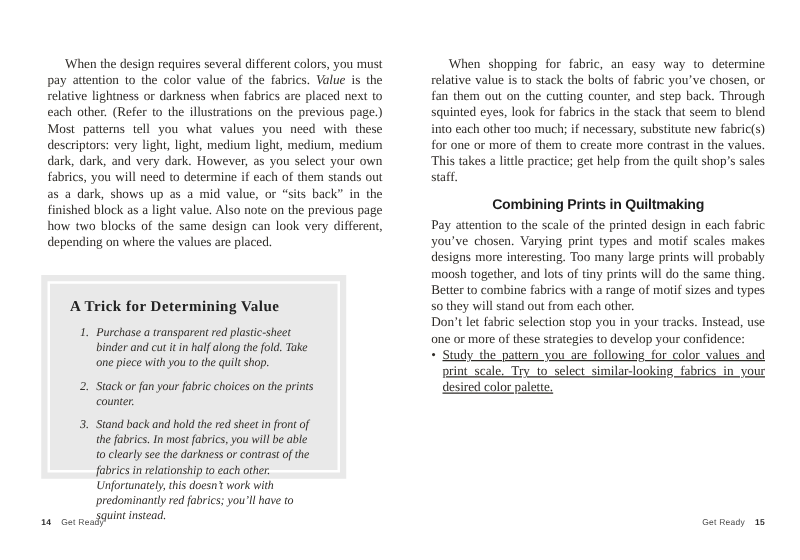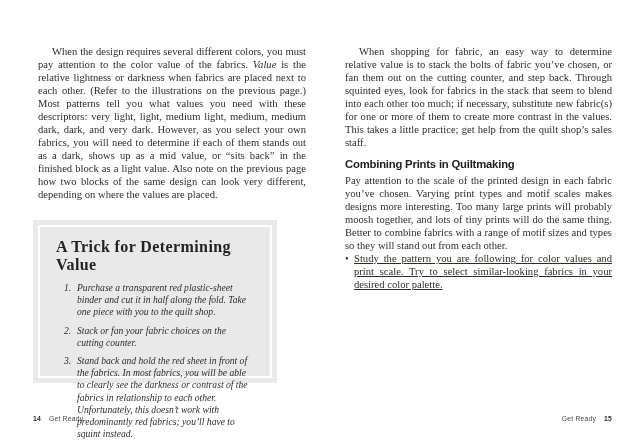--- a/index.html
+++ b/index.html
@@ -45,21 +45,21 @@
   }
   .sidebar-inner {
     box-sizing: border-box;
     height: 100%;
     border: 2px solid #ffffff;
     padding: 11px 16px 8px 16px;
   }
   .sidebar-title {
     font-family: "Liberation Serif", serif;
     font-weight: bold;
-    font-size: 16px;
+    font-size: 12px;
     letter-spacing: 0.4px;
     color: #232323;
     margin: 0 0 8px 0;
   }
   .trick-item {
     display: flex;
     font-style: italic;
     font-size: 9.6px;
     line-height: 12.2px;
     margin: 0 0 6px 8px;
@@ -68,20 +68,21 @@
     flex: 0 0 13px;
   }
   .trick-item .txt { flex: 1; }
 
   
   .sect-heading {
     font-family: "Liberation Sans", sans-serif;
     font-weight: bold;
     font-size: 11.3px;
     letter-spacing: -0.2px;
+    text-align: center;
     color: #1e1e1e;
     margin: 9px 0 3px 0;
     text-indent: 0;
   }
 
   .bullet-row {
     display: flex;
     text-indent: 0;
   }
   .bullet-row .bullet {
@@ -118,39 +119,40 @@
   <div class="sidebar">
     <div class="sidebar-inner">
       <div class="sidebar-title">A Trick for Determining Value</div>
 
       <div class="trick-item">
         <span class="num">1.</span>
         <span class="txt">Purchase a transparent red plastic-sheet binder and cut it in half along the fold. Take one piece with you to the quilt shop.</span>
       </div>
       <div class="trick-item">
         <span class="num">2.</span>
-        <span class="txt">Stack or fan your fabric choices on the cutting counter.</span>
+        <span class="txt">Stack or fan your fabric choices on the prints counter.</span>
       </div>
       <div class="trick-item">
         <span class="num">3.</span>
         <span class="txt">Stand back and hold the red sheet in front of the fabrics. In most fabrics, you will be able to clearly see the darkness or contrast of the fabrics in relationship to each other. Unfortunately, this doesn’t work with predominantly red fabrics; you’ll have to squint instead.</span>
       </div>
     </div>
   </div>
 
   <div class="footer footer-left">
     <span class="pagenum">14</span><span class="gap"></span><span>Get Ready</span>
   </div>
 
   <div class="col col-right">
     <p class="para">When shopping for fabric, an easy way to determine relative value is to stack the bolts of fabric you’ve chosen, or fan them out on the cutting counter, and step back. Through squinted eyes, look for fabrics in the stack that seem to blend into each other too much; if necessary, substitute new fabric(s) for one or more of them to create more contrast in the values. This takes a little practice; get help from the quilt shop’s sales staff.</p>
 
     <p class="sect-heading">Combining Prints in Quiltmaking</p>
     <p class="para no-indent">Pay attention to the scale of the printed design in each fabric you’ve chosen. Varying print types and motif scales makes designs more interesting. Too many large prints will probably moosh together, and lots of tiny prints will do the same thing. Better to combine fabrics with a range of motif sizes and types so they will stand out from each other.</p>
 
+    <p class="para no-indent">Don’t let fabric selection stop you in your tracks. Instead, use one or more of these strategies to develop your confidence:</p>
     <div class="bullet-row">
       <span class="bullet">•</span>
       <span class="txt">Study the pattern you are following for color values and print scale. Try to select similar-looking fabrics in your desired color palette.</span>
     </div>
   </div>
 
   <div class="footer footer-right">
     <span>Get Ready</span><span class="gap"></span><span class="pagenum">15</span>
   </div>
 

